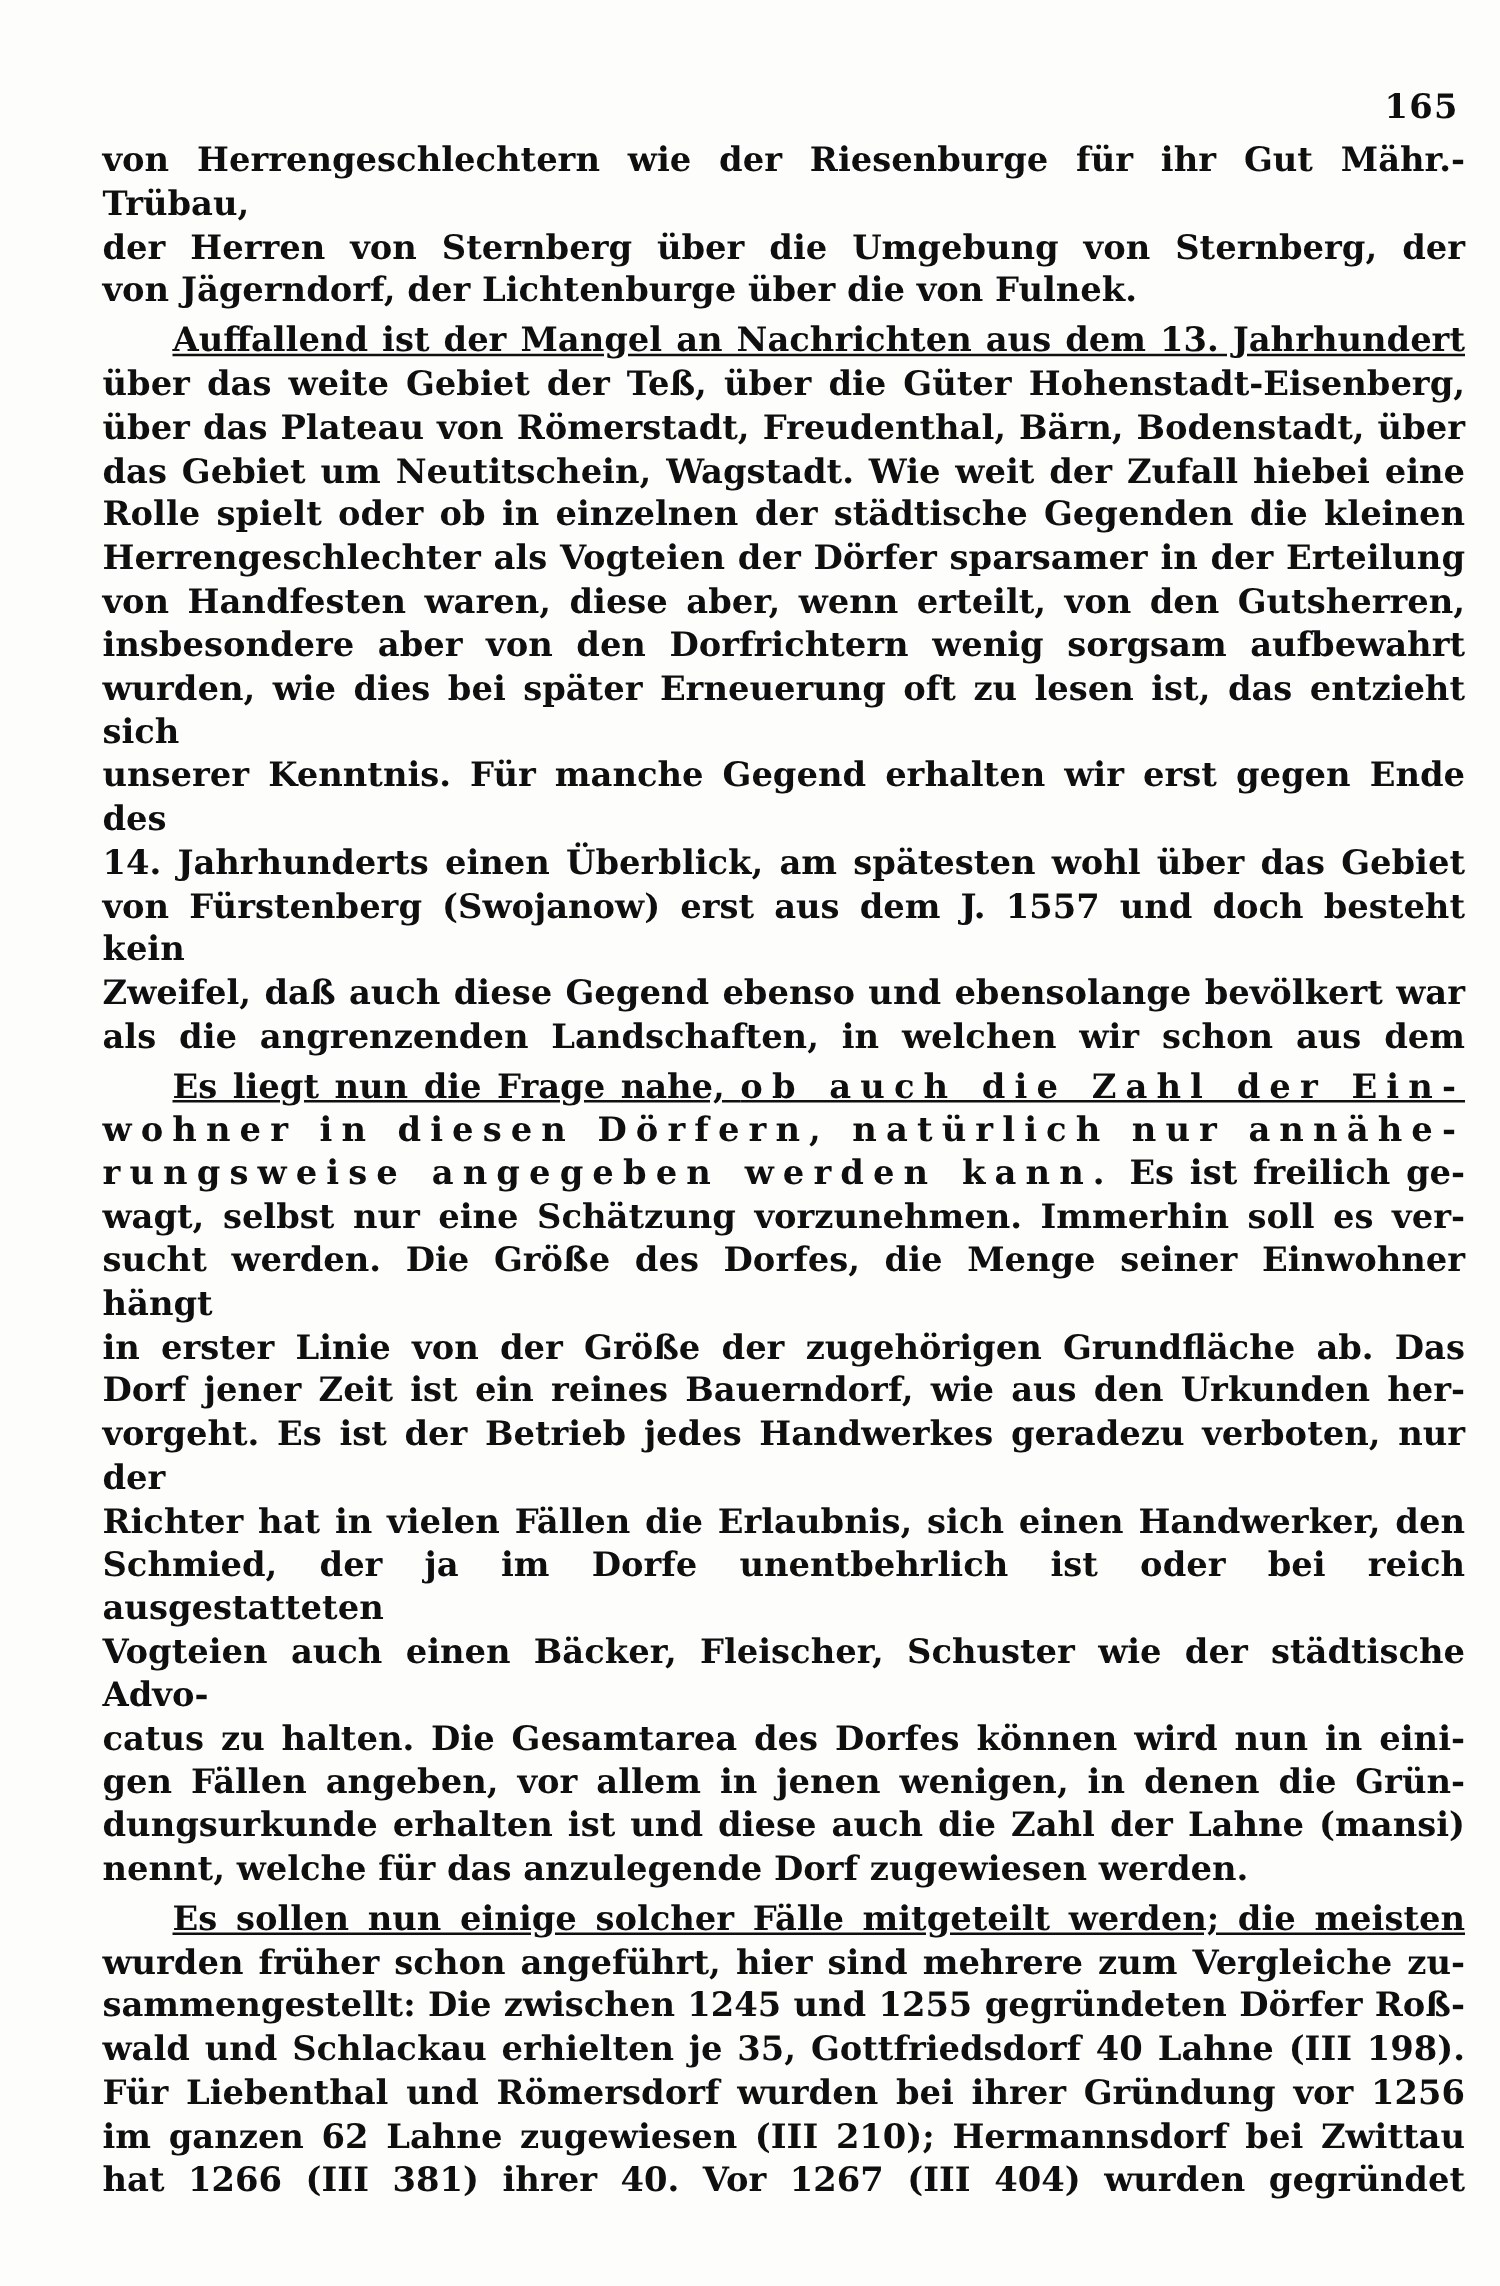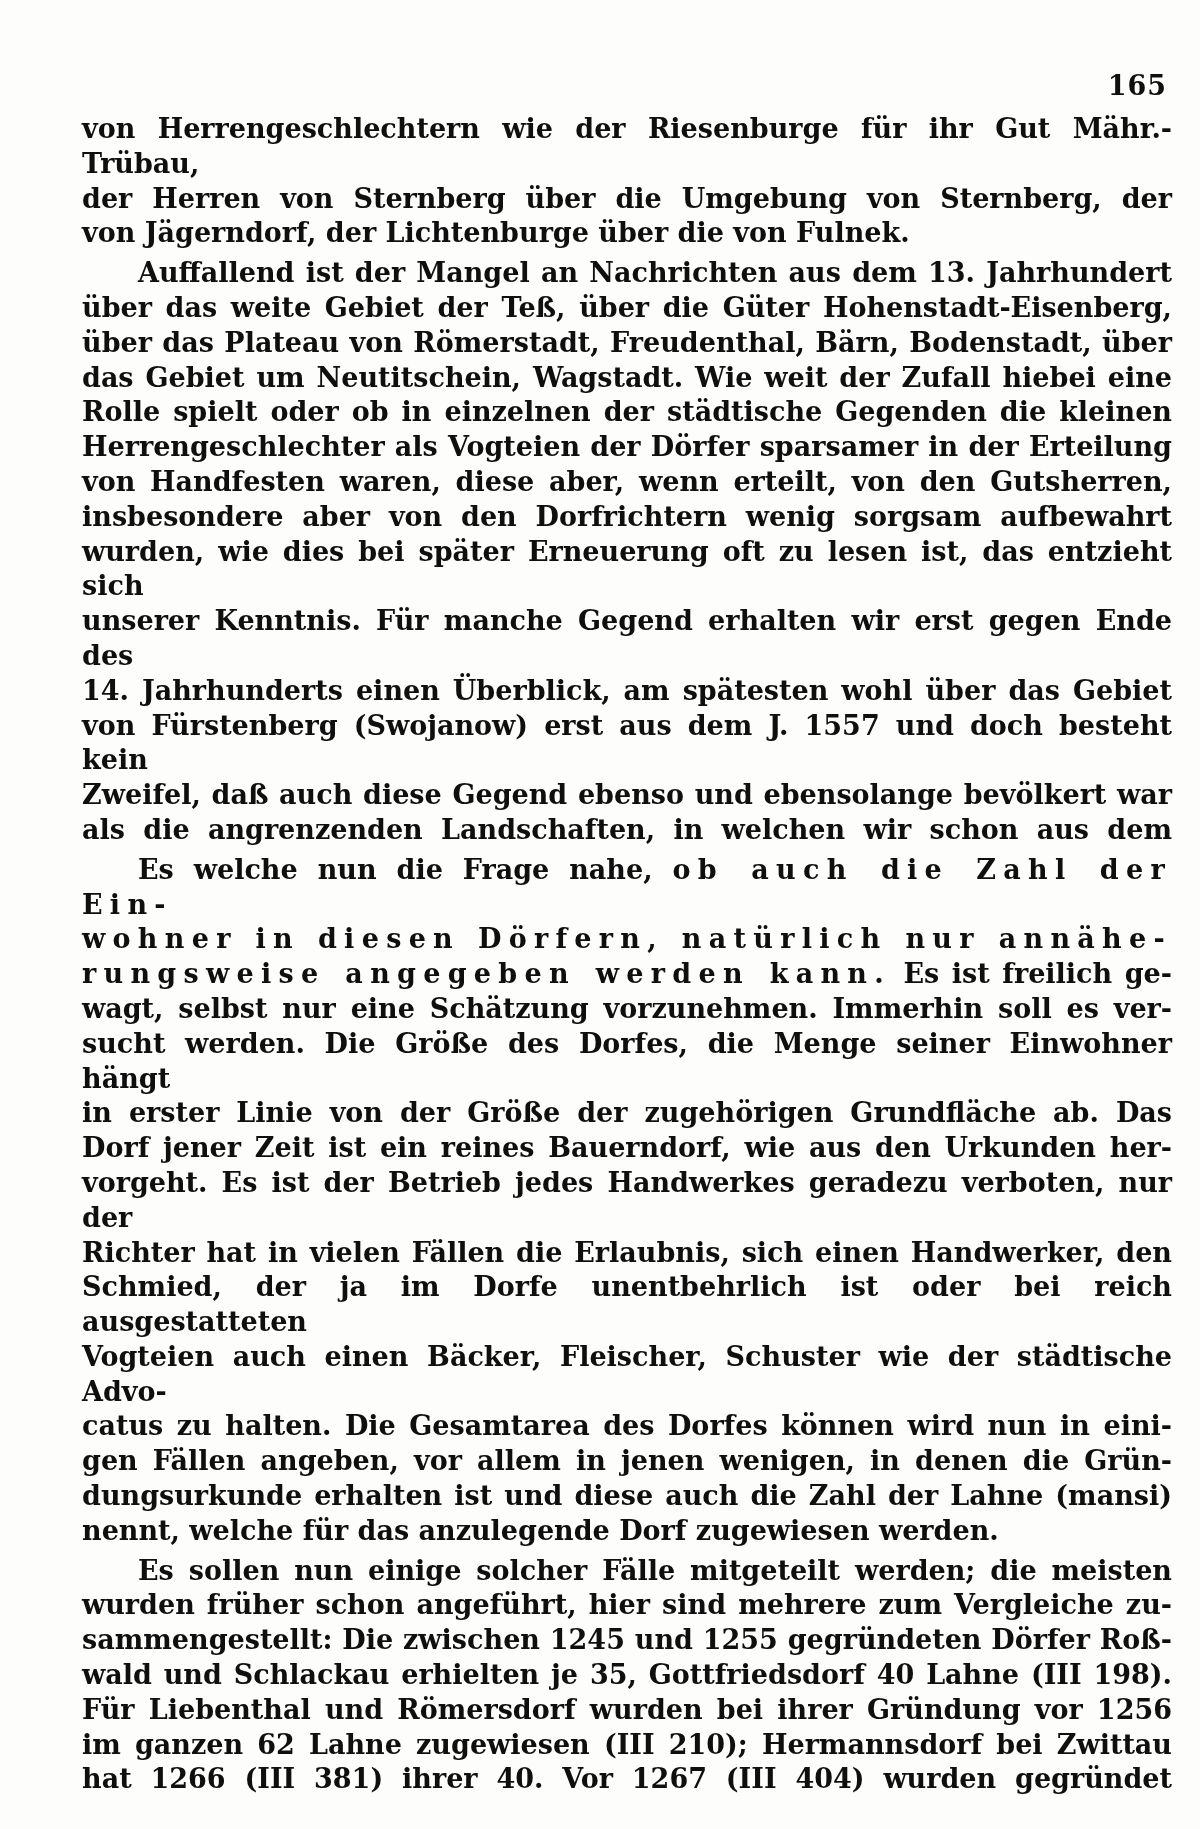--- a/index.html
+++ b/index.html
@@ -38,21 +38,21 @@
     line-height: 34.8px;
   }
   .para { margin: 0; }
   .para + .para { margin-top: 5px; }
   .line {
     text-align: justify;
     text-align-last: justify;
     white-space: normal;
   }
   .line.end { text-align-last: left; }
-  .line.indent { text-indent: 56px; }
+  .line.indent { text-indent: 56px; text-decoration: underline; }
   .sp { letter-spacing: 0.27em; }
   .reg { letter-spacing: normal; }
 </style>
 </head>
 <body>
 
 <div class="page">
   <div class="page-number">165</div>
   <div class="text-block">
       <div class="para">
@@ -70,21 +70,21 @@
         <div class="line"><span class="reg">von Handfesten waren, diese aber, wenn erteilt, von den Gutsherren,</span></div>
         <div class="line"><span class="reg">insbesondere aber von den Dorfrichtern wenig sorgsam aufbewahrt</span></div>
         <div class="line"><span class="reg">wurden, wie dies bei später Erneuerung oft zu lesen ist, das entzieht sich</span></div>
         <div class="line"><span class="reg">unserer Kenntnis. Für manche Gegend erhalten wir erst gegen Ende des</span></div>
         <div class="line"><span class="reg">14. Jahrhunderts einen Überblick, am spätesten wohl über das Gebiet</span></div>
         <div class="line"><span class="reg">von Fürstenberg (Swojanow) erst aus dem J. 1557 und doch besteht kein</span></div>
         <div class="line"><span class="reg">Zweifel, daß auch diese Gegend ebenso und ebensolange bevölkert war</span></div>
         <div class="line"><span class="reg">als die angrenzenden Landschaften, in welchen wir schon aus dem</span></div>
       </div>
       <div class="para">
-        <div class="line indent"><span class="reg">Es welche nun die Frage nahe, </span><span class="sp">ob auch die Zahl der Ein-</span></div>
+        <div class="line indent"><span class="reg">Es liegt nun die Frage nahe, </span><span class="sp">ob auch die Zahl der Ein-</span></div>
         <div class="line"><span class="sp">wohner in diesen Dörfern, natürlich nur annähe-</span></div>
         <div class="line"><span class="sp">rungsweise angegeben werden kann.</span><span class="reg"> Es ist freilich ge-</span></div>
         <div class="line"><span class="reg">wagt, selbst nur eine Schätzung vorzunehmen. Immerhin soll es ver-</span></div>
         <div class="line"><span class="reg">sucht werden. Die Größe des Dorfes, die Menge seiner Einwohner hängt</span></div>
         <div class="line"><span class="reg">in erster Linie von der Größe der zugehörigen Grundfläche ab. Das</span></div>
         <div class="line"><span class="reg">Dorf jener Zeit ist ein reines Bauerndorf, wie aus den Urkunden her-</span></div>
         <div class="line"><span class="reg">vorgeht. Es ist der Betrieb jedes Handwerkes geradezu verboten, nur der</span></div>
         <div class="line"><span class="reg">Richter hat in vielen Fällen die Erlaubnis, sich einen Handwerker, den</span></div>
         <div class="line"><span class="reg">Schmied, der ja im Dorfe unentbehrlich ist oder bei reich ausgestatteten</span></div>
         <div class="line"><span class="reg">Vogteien auch einen Bäcker, Fleischer, Schuster wie der städtische Advo-</span></div>

